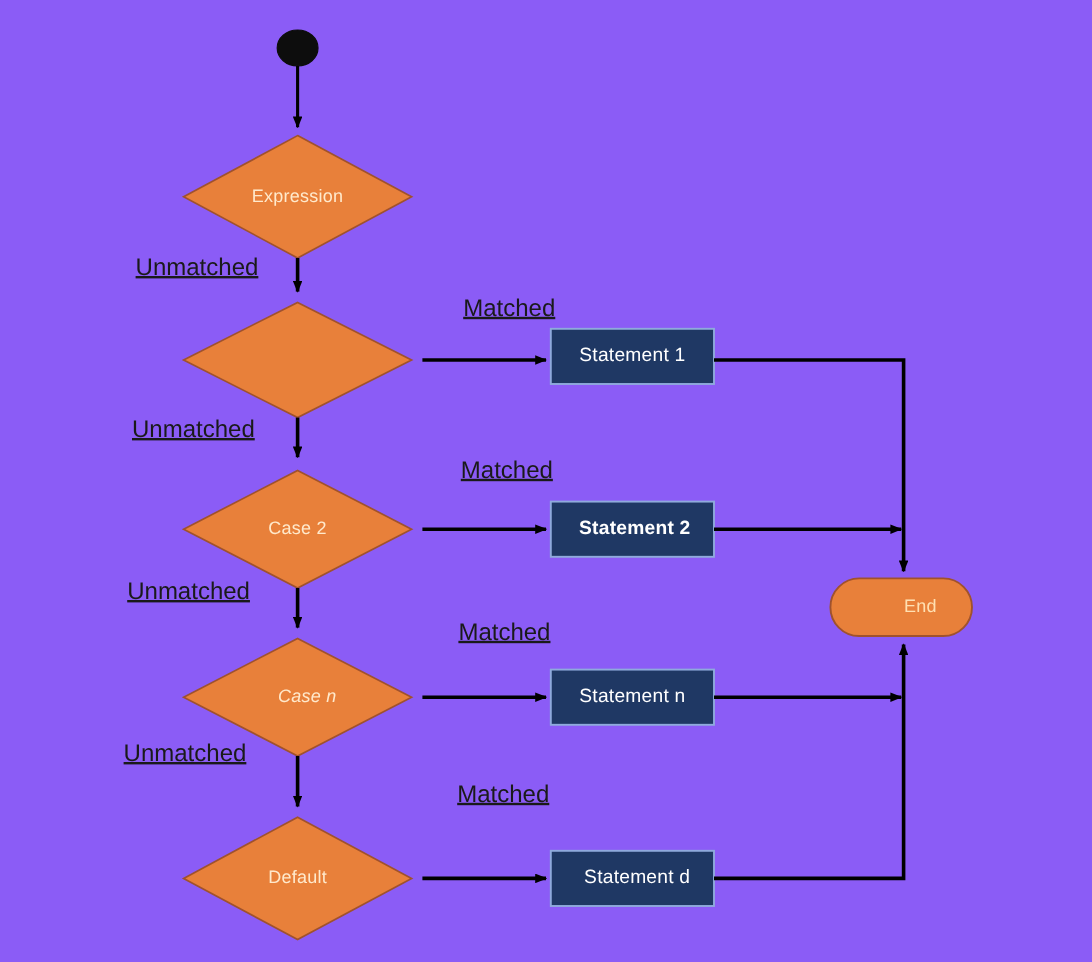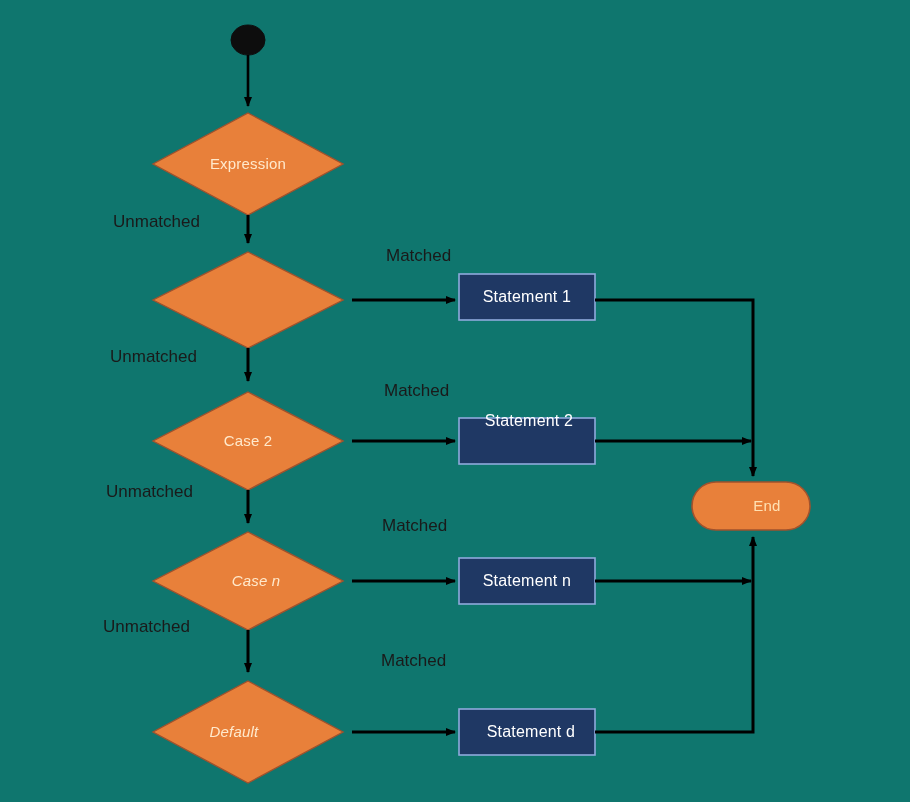--- a/index.html
+++ b/index.html
@@ -8,21 +8,21 @@
     padding: 0;
     background: #ffffff;
   }
   body {
     font-family: "Liberation Sans", "DejaVu Sans", sans-serif;
   }
   #diagram-root {
     position: relative;
     width: 910px;
     height: 802px;
-    background: #0f766e;
+    background: #8b5cf6;
     overflow: hidden;
   }
   #flow-svg {
     position: absolute;
     left: 0;
     top: 0;
     width: 910px;
     height: 802px;
   }
   .node-label {
@@ -44,23 +44,24 @@
   }
   .terminator-label {
     color: #FFE0B2;
     font-size: 15px;
     letter-spacing: 0.2px;
     margin-left: 16px;
   }
   .edge-label {
     position: absolute;
     color: #1A1A1A;
-    font-size: 17px;
+    font-size: 20px;
     white-space: nowrap;
     font-family: "Liberation Sans", "DejaVu Sans", sans-serif;
+    text-decoration: underline;
   }
 </style>
 </head>
 <body>
 
 <div id="diagram-root">
 
   <svg id="flow-svg" viewBox="0 0 910 802">
     <defs>
       <marker id="arrowhead" markerWidth="10" markerHeight="8" refX="9" refY="4" orient="auto" markerUnits="userSpaceOnUse">
@@ -118,25 +119,25 @@
 
   </svg>
 
   <div class="node-label decision-label" style="left:153px; top:155px; width:190px;">Expression</div>
 
 
   <div class="node-label decision-label" style="left:153px; top:432px; width:190px;">Case 2</div>
 
   <div class="node-label decision-label" style="left:161px; top:572px; width:190px;font-style:italic;">Case n</div>
 
-  <div class="node-label decision-label" style="left:139px; top:723px; width:190px;font-style:italic;">Default</div>
+  <div class="node-label decision-label" style="left:153px; top:723px; width:190px;">Default</div>
 
   <div class="node-label process-label" style="left:459px; top:288px; width:136px;">Statement 1</div>
 
-  <div class="node-label process-label" style="left:459px; top:412px; width:140px;">Statement 2</div>
+  <div class="node-label process-label" style="left:459px; top:432px; width:140px;font-weight:bold;">Statement 2</div>
 
   <div class="node-label process-label" style="left:459px; top:572px; width:136px;">Statement n</div>
 
   <div class="node-label process-label" style="left:459px; top:723px; width:144px;">Statement d</div>
 
   <div class="node-label terminator-label" style="left:692px; top:497px; width:118px;">End</div>
 
   <div class="edge-label" style="left:113px; top:212px;">Unmatched</div>
 
   <div class="edge-label" style="left:110px; top:347px;">Unmatched</div>

